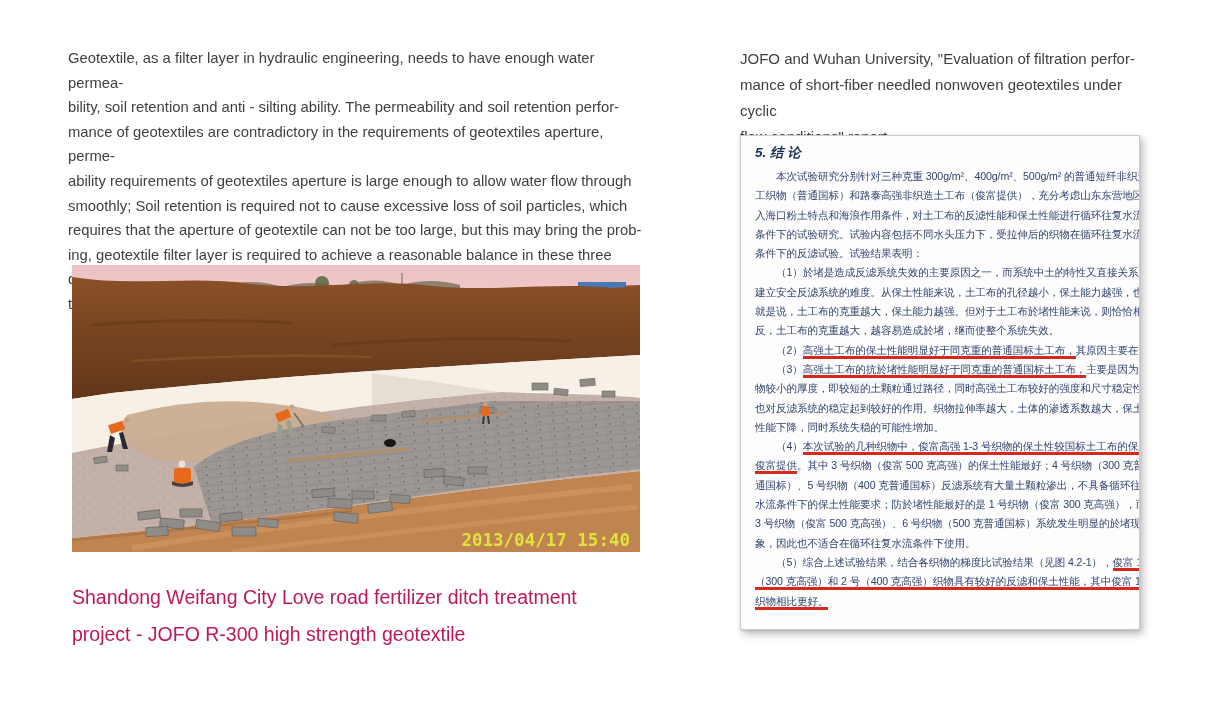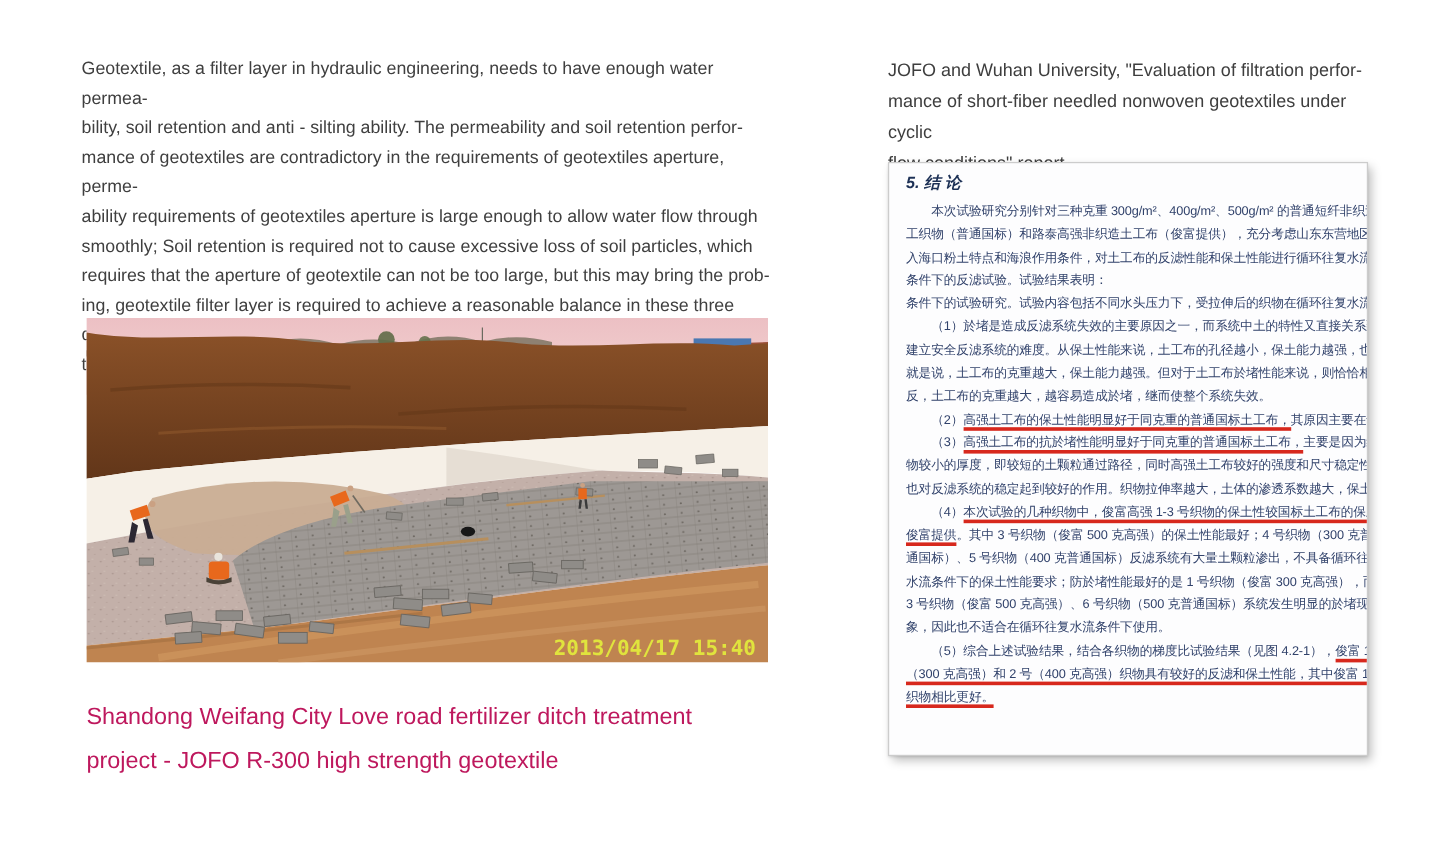--- a/index.html
+++ b/index.html
@@ -175,30 +175,31 @@
       <div class="line">mance of short-fiber needled nonwoven geotextiles under cyclic</div>
       <div class="line">flow conditions" report</div>
     </div>
 
   <div class="scan">
     <div class="scan-title">5. 结 论</div>
     <div class="scan-body">
         <div class="line indent"><span>本次试验研究分别针对三种克重 300g/m²、400g/m²、500g/m² 的普通短纤非织造土</span></div>
         <div class="line"><span>工织物（普通国标）和路泰高强非织造土工布（俊富提供），充分考虑山东东营地区</span></div>
         <div class="line"><span>入海口粉土特点和海浪作用条件，对土工布的反滤性能和保土性能进行循环往复水流</span></div>
+        <div class="line"><span>条件下的试验研究。试验内容包括不同水头压力下，受拉伸后的织物在循环往复水流</span></div>
         <div class="line"><span>条件下的反滤试验。试验结果表明：</span></div>
-        <div class="line"><span>条件下的试验研究。试验内容包括不同水头压力下，受拉伸后的织物在循环往复水流</span></div>
         <div class="line indent"><span>（1）於堵是造成反滤系统失效的主要原因之一，而系统中土的特性又直接关系到</span></div>
         <div class="line"><span>建立安全反滤系统的难度。从保土性能来说，土工布的孔径越小，保土能力越强，也</span></div>
         <div class="line"><span>就是说，土工布的克重越大，保土能力越强。但对于土工布於堵性能来说，则恰恰相</span></div>
         <div class="line"><span>反，土工布的克重越大，越容易造成於堵，继而使整个系统失效。</span></div>
         <div class="line indent"><span>（2）</span><span class="u">高强土工布的保土性能明显好于同克重的普通国标土工布，</span><span>其原因主要在于</span></div>
         <div class="line indent"><span>（3）</span><span class="u">高强土工布的抗於堵性能明显好于同克重的普通国标土工布，</span><span>主要是因为织</span></div>
         <div class="line"><span>物较小的厚度，即较短的土颗粒通过路径，同时高强土工布较好的强度和尺寸稳定性</span></div>
         <div class="line"><span>也对反滤系统的稳定起到较好的作用。织物拉伸率越大，土体的渗透系数越大，保土</span></div>
+        <div class="line"><span>性能下降，同时系统失稳的可能性增加。</span></div>
         <div class="line indent"><span>（4）</span><span class="u">本次试验的几种织物中，俊富高强 1-3 号织物的保土性较国标土工布的保土</span></div>
         <div class="line"><span class="u">俊富提供</span><span>。其中 3 号织物（俊富 500 克高强）的保土性能最好；4 号织物（300 克普</span></div>
         <div class="line"><span>通国标）、5 号织物（400 克普通国标）反滤系统有大量土颗粒渗出，不具备循环往复</span></div>
         <div class="line"><span>水流条件下的保土性能要求；防於堵性能最好的是 1 号织物（俊富 300 克高强），而</span></div>
         <div class="line"><span>3 号织物（俊富 500 克高强）、6 号织物（500 克普通国标）系统发生明显的於堵现</span></div>
         <div class="line"><span>象，因此也不适合在循环往复水流条件下使用。</span></div>
         <div class="line indent"><span>（5）综合上述试验结果，结合各织物的梯度比试验结果（见图 4.2-1），</span><span class="u">俊富 1 号</span></div>
         <div class="line"><span class="u">（300 克高强）和 2 号（400 克高强）织物具有较好的反滤和保土性能，其中俊富 1 号</span></div>
         <div class="line"><span class="u">织物相比更好。</span></div>
       </div>

